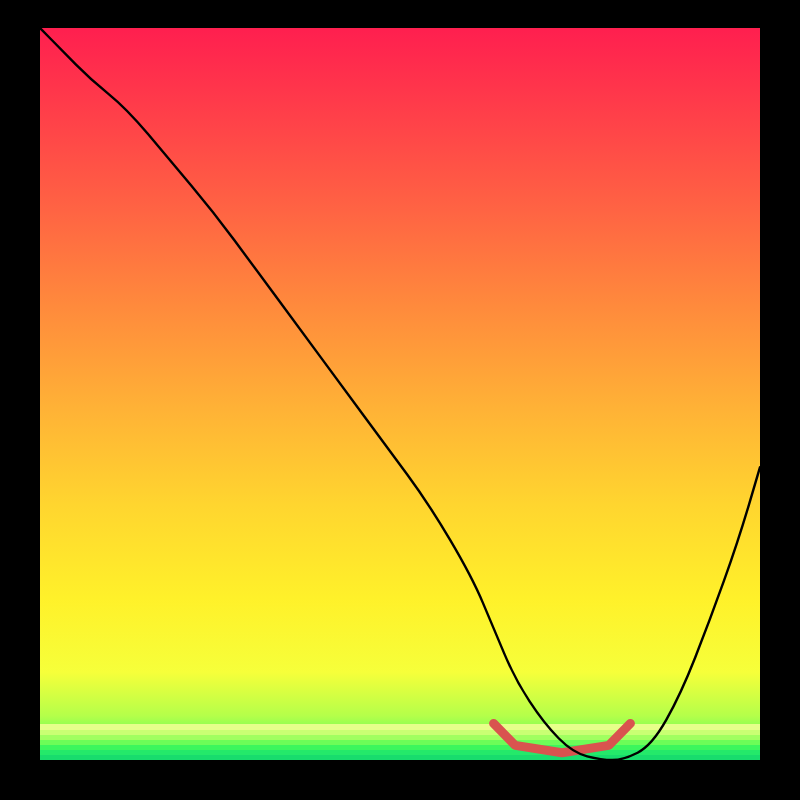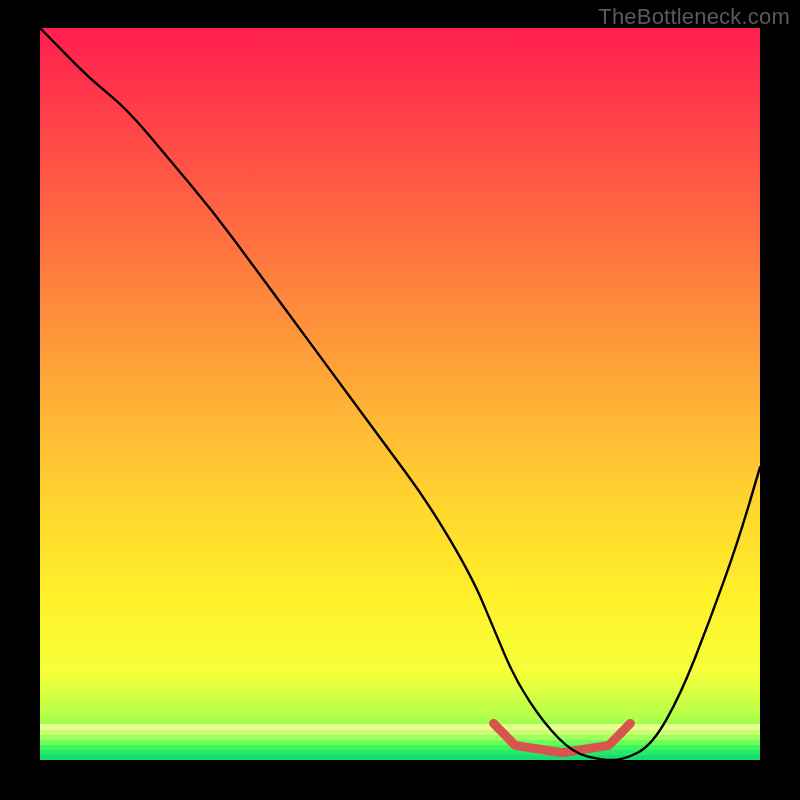--- a/index.html
+++ b/index.html
@@ -91,21 +91,20 @@
     stroke: #d9534f; 
     stroke-width: 9;
     stroke-linecap: round;
     stroke-linejoin: round;
   }
 </style>
 </head>
 <body>
 
 <div class="frame">
-  <div class="watermark">TheBottleneck.com</div>
 
   <div class="plot-clip">
     <div class="gradient"></div>
     <div class="band b1"></div>
     <div class="band b2"></div>
     <div class="band b3"></div>
     <div class="band b4"></div>
     <div class="band b5"></div>
     <div class="band b6"></div>
     <div class="band b7"></div>

